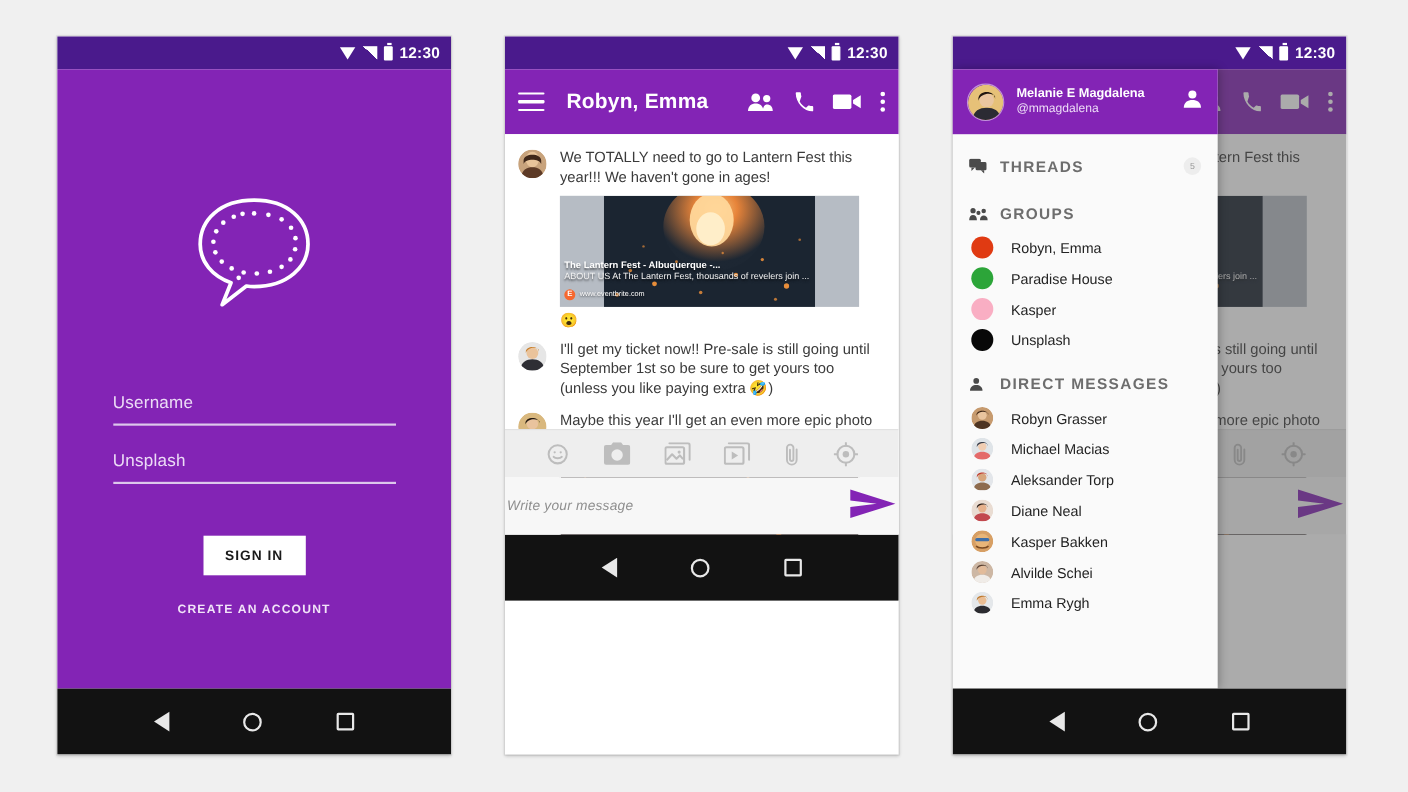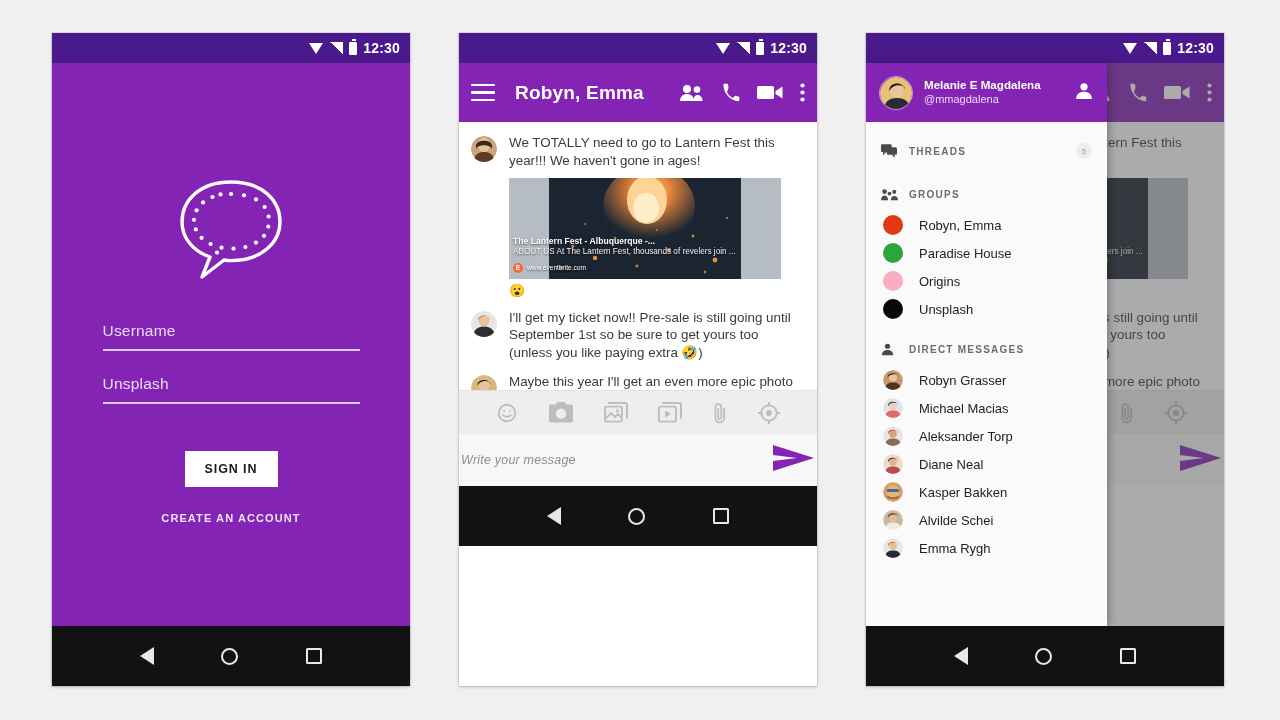--- a/index.html
+++ b/index.html
@@ -46,21 +46,21 @@
     border-radius:1px; position:relative; }
   .ico-batt::before { content:""; position:absolute; top:-3.4px; left:2px;
     width:4px; height:2px; background:#fff; }
 
   
   .login-body {
     height:563px; background:#8324b5;
     display:flex; flex-direction:column; align-items:center;
   }
   .logo-wrap { margin-top:107px; width:118px; height:118px; position:relative; }
-  .fields { width:257px; margin-top:34px; }
+  .fields { width:257px; margin-top:70px; }
   .field { position:relative; padding-bottom:9px; border-bottom:2.5px solid #ddc7ec; }
   .field + .field { margin-top:24px; }
   .field span { color:#ecdcf6; font-size:15.5px; letter-spacing:0.2px; }
   .signin-btn {
     margin-top:47px; background:#fff; color:#1a1a1a;
     border:none; padding:11px 0; width:93px; font-size:12.5px; font-weight:bold;
     letter-spacing:0.9px; font-family:inherit; cursor:pointer; display:block;
     margin-left:auto; margin-right:auto;
   }
   .create-link {
@@ -139,21 +139,21 @@
   .drawer-header { height:59px; background:#8324b5; display:flex;
     align-items:center; padding:0 13px; gap:11px; }
   .dh-avatar { width:34px; height:34px; border-radius:50%; flex:0 0 34px;
     overflow:hidden; border:1.5px solid rgba(255,255,255,.5); }
   .dh-names { flex:1; min-width:0; }
   .dh-name { color:#fff; font-size:11.6px; font-weight:bold; line-height:1.25; }
   .dh-handle { color:#eddcf7; font-size:11px; line-height:1.25; }
   .drawer-list { flex:1; padding-top:12px; overflow:hidden; }
   .sec-head { display:flex; align-items:center; height:34px; padding:0 15px; gap:0; }
   .sec-ico { width:28px; flex:0 0 28px; display:flex; align-items:center; }
-  .sec-label { flex:1; font-size:10px; font-weight:bold; letter-spacing:1.25px;
+  .sec-label { flex:1; font-size:14px; font-weight:bold; letter-spacing:1.25px;
     color:#6d6d6d; }
   .sec-badge { width:16px; height:16px; border-radius:50%; background:#ededed;
     color:#9a9a9a; font-size:8px; display:flex; align-items:center;
     justify-content:center; }
   .drow { display:flex; align-items:center; height:28px; padding:0 15px;
     cursor:pointer; }
   .drow .dot { width:20px; height:20px; border-radius:50%; flex:0 0 20px;
     margin-left:2px; }
   .drow .mini-av { width:20px; height:20px; border-radius:50%; flex:0 0 20px;
     margin-left:2px; overflow:hidden; }
@@ -720,21 +720,21 @@
         <div class="drow">
           <span class="dot" id="g0" style="background: rgb(224, 58, 18);"></span>
           <span class="dlabel">Robyn, Emma</span>
         </div>
         <div class="drow">
           <span class="dot" id="g1" style="background: rgb(44, 165, 57);"></span>
           <span class="dlabel">Paradise House</span>
         </div>
         <div class="drow">
           <span class="dot" id="g2" style="background: rgb(249, 174, 195);"></span>
-          <span class="dlabel">Origins</span>
+          <span class="dlabel">Kasper</span>
         </div>
         <div class="drow">
           <span class="dot" id="g3" style="background: rgb(8, 8, 8);"></span>
           <span class="dlabel">Unsplash</span>
         </div>
 
         <div class="sp"></div>
 
         <div class="sec-head">
           <span class="sec-ico">

